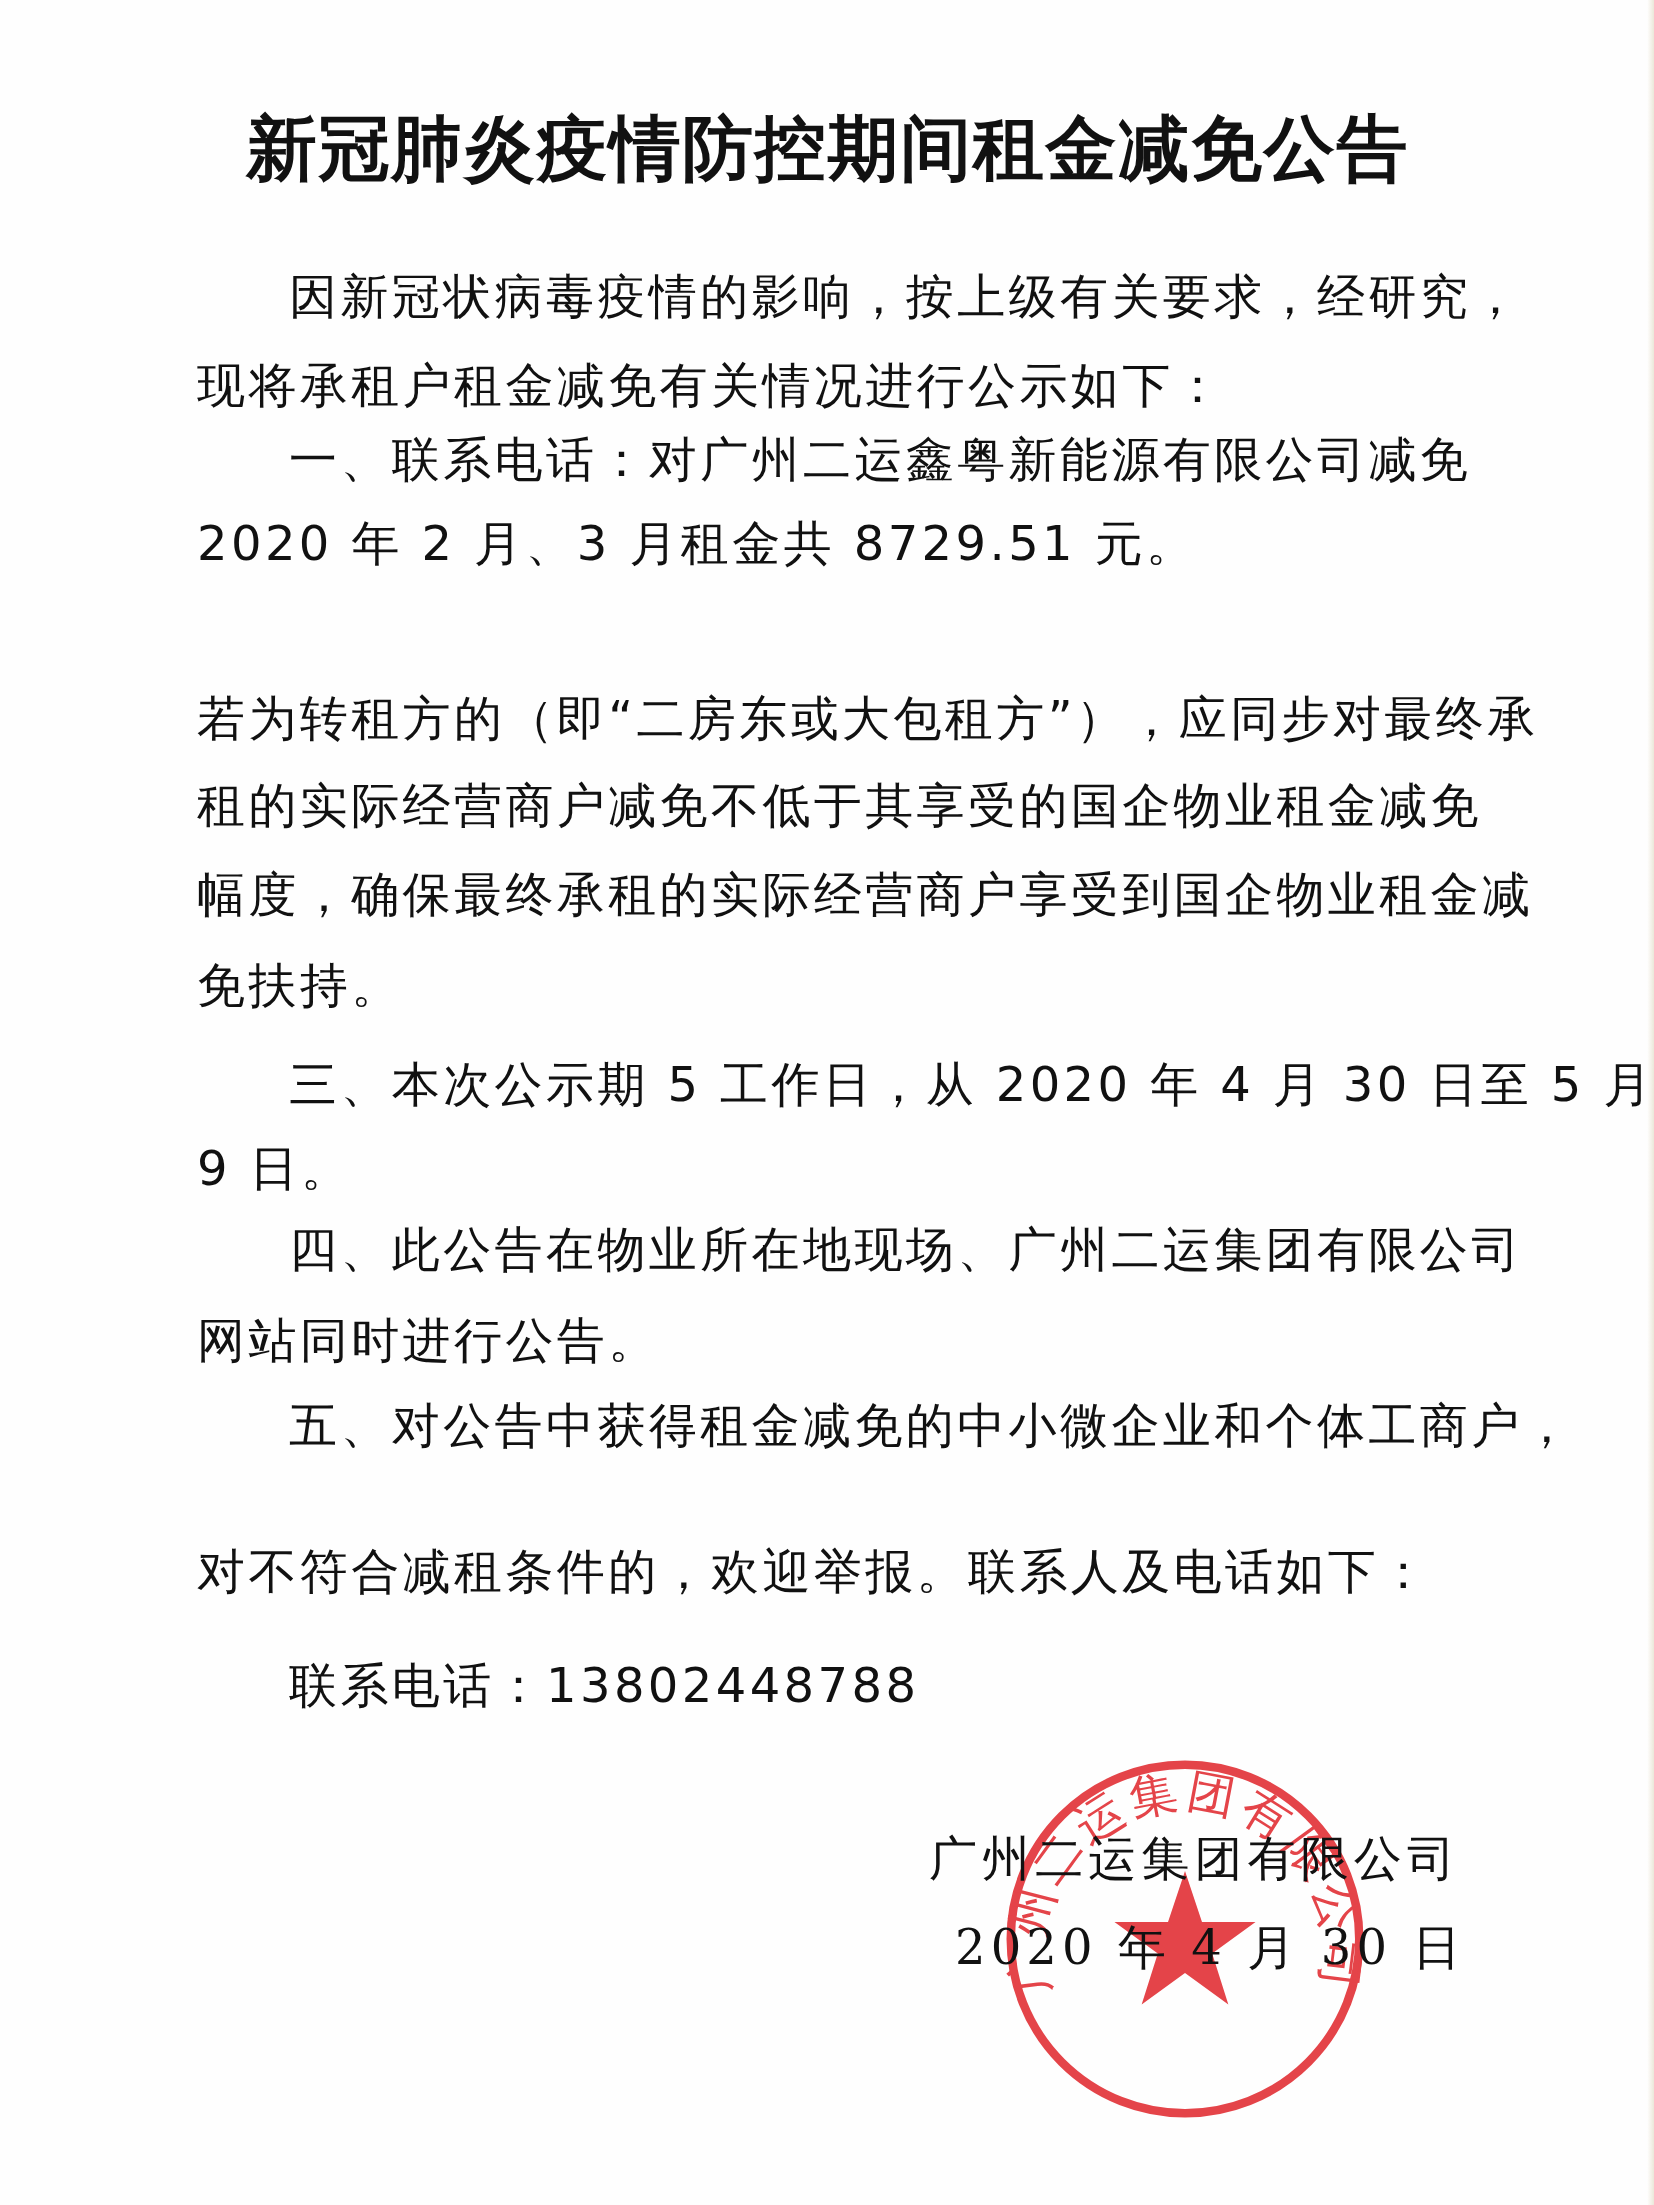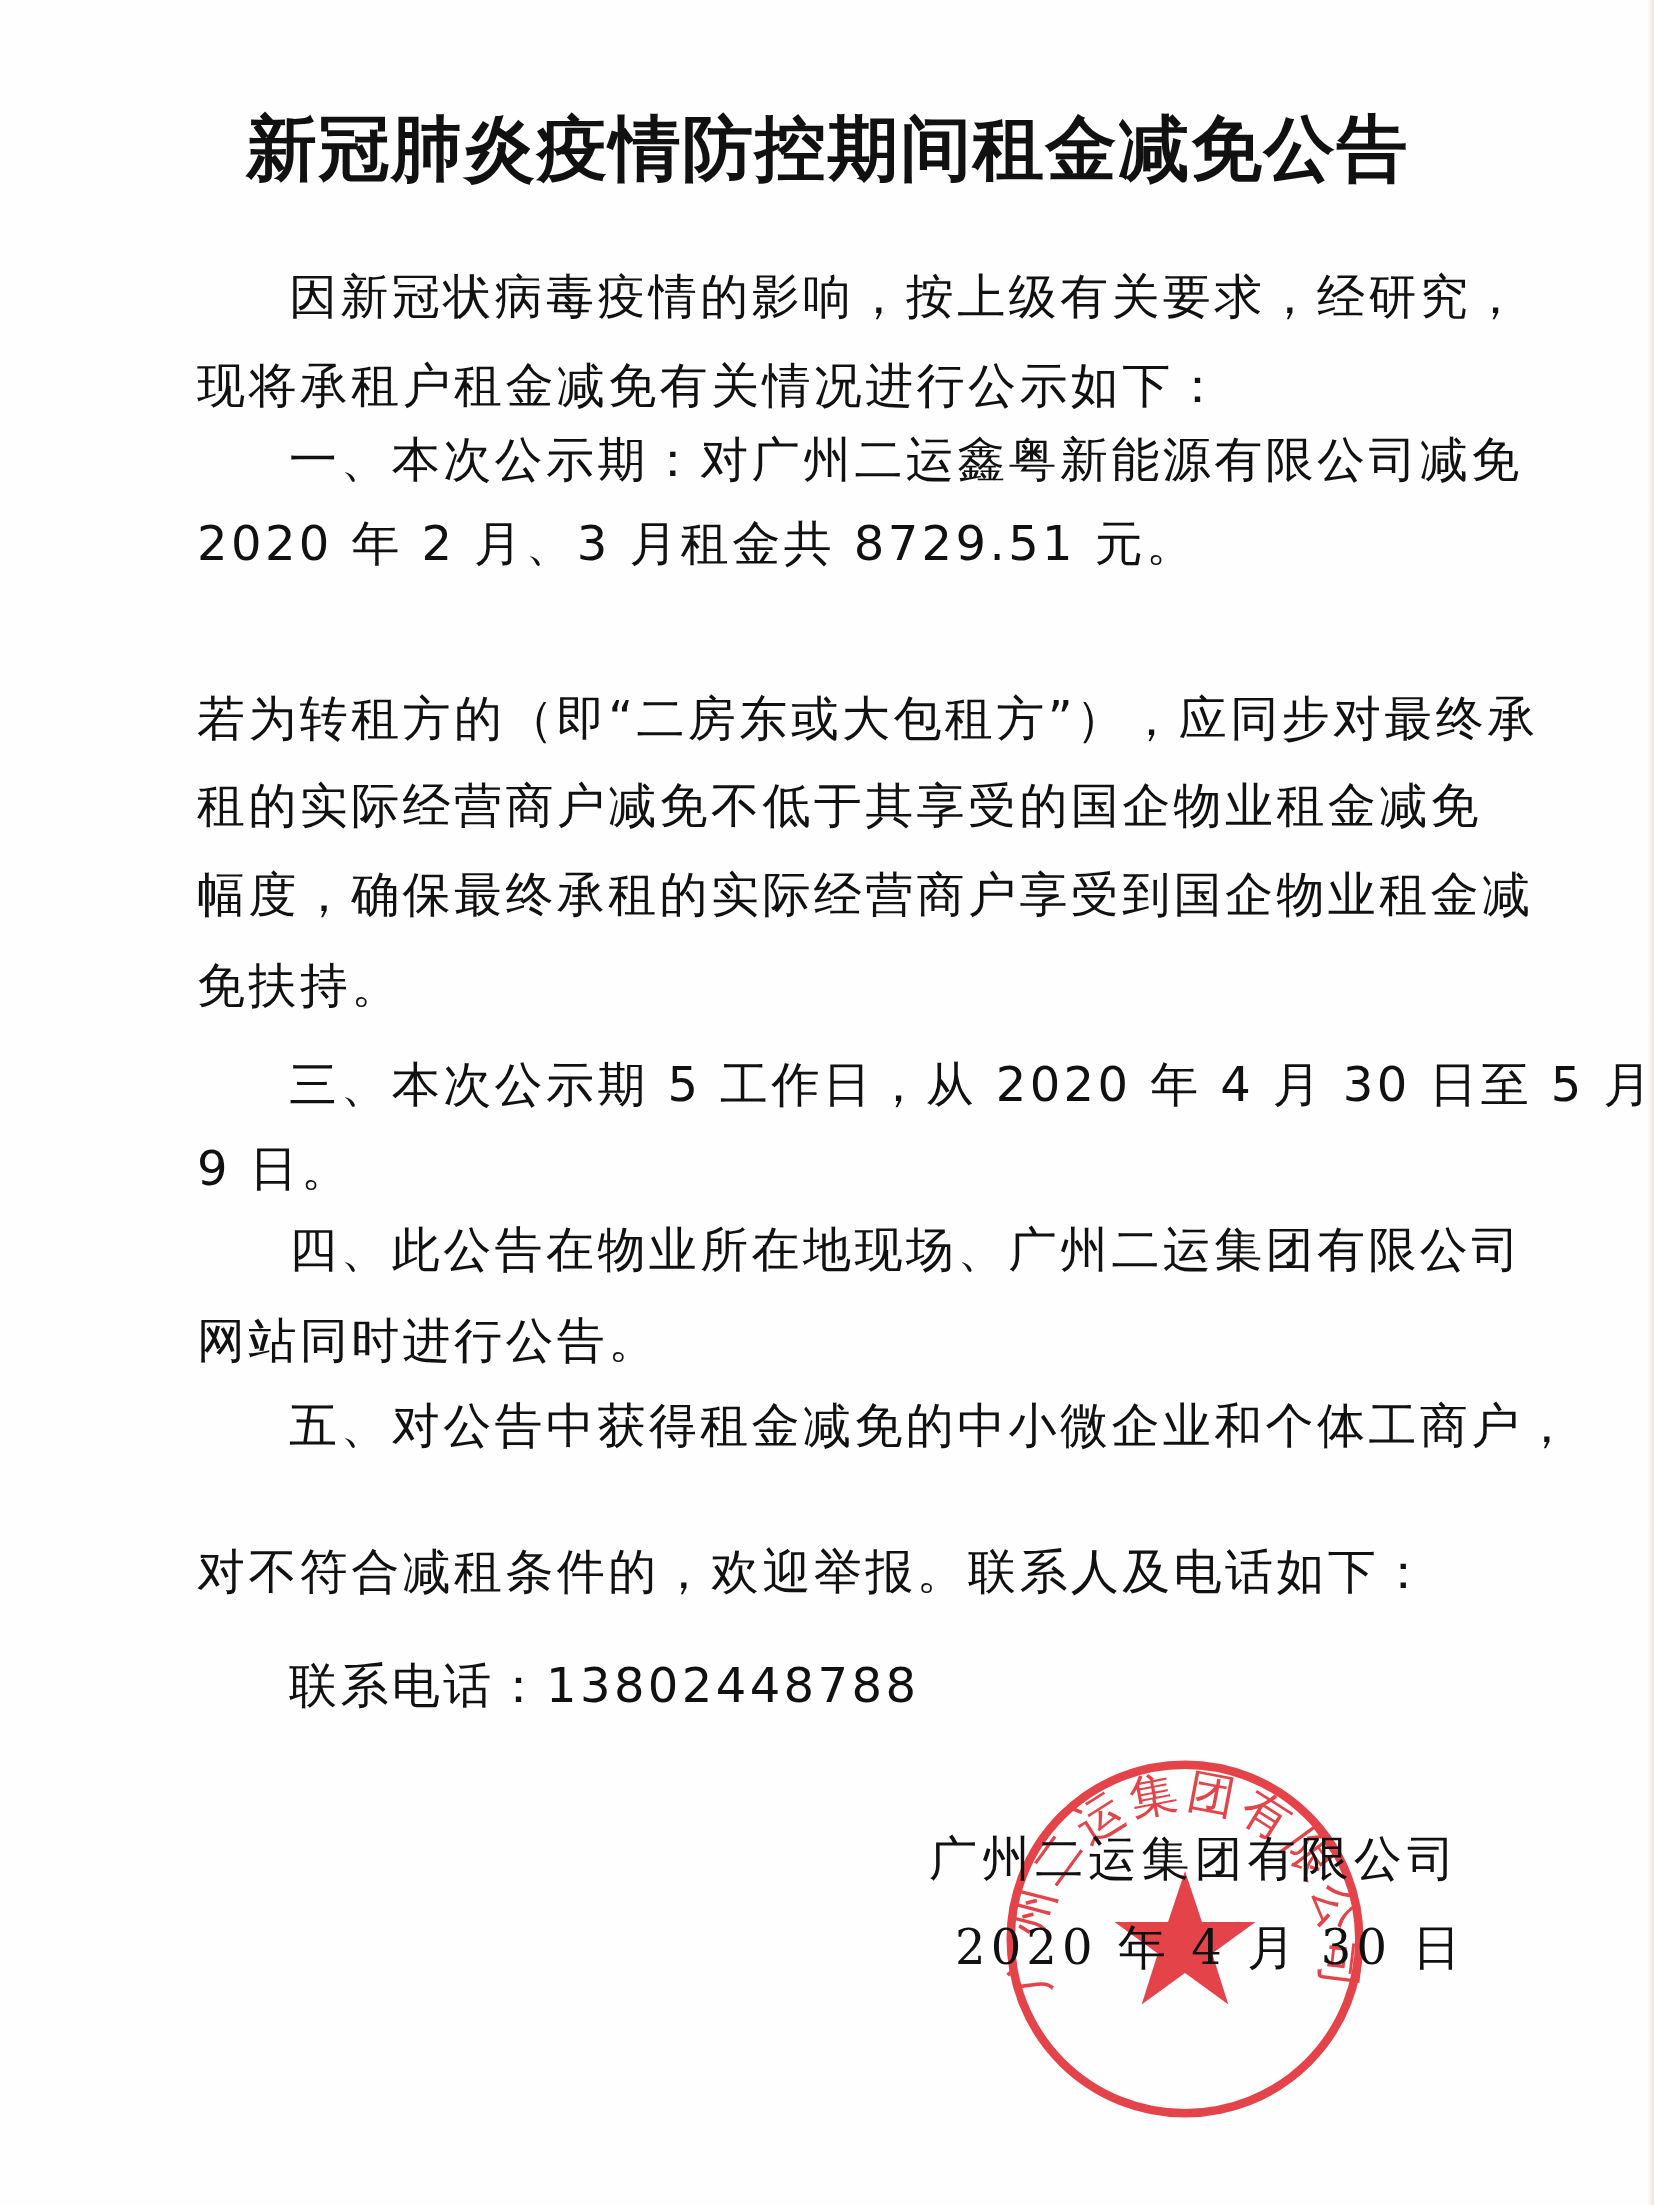--- a/index.html
+++ b/index.html
@@ -34,21 +34,21 @@
 <body>
 
 <div class="page">
   <div class="edge"></div>
 
   <div class="title">新冠肺炎疫情防控期间租金减免公告</div>
 
   <div class="line indent" style="top:266px">因新冠状病毒疫情的影响，按上级有关要求，经研究，</div>
   <div class="line flush" style="top:355px">现将承租户租金减免有关情况进行公示如下：</div>
 
-  <div class="line indent" style="top:429px">一、本次公示期：对广州二运鑫粤新能源有限公司减免</div>
+  <div class="line indent" style="top:429px">一、联系电话：对广州二运鑫粤新能源有限公司减免</div>
   <div class="line flush" style="top:513px">2020 年 2 月、3 月租金共 8729.51 元。</div>
 
   <div class="line flush" style="top:688px">若为转租方的（即“二房东或大包租方”），应同步对最终承</div>
   <div class="line flush" style="top:775px">租的实际经营商户减免不低于其享受的国企物业租金减免</div>
   <div class="line flush" style="top:864px">幅度，确保最终承租的实际经营商户享受到国企物业租金减</div>
   <div class="line flush" style="top:955px">免扶持。</div>
 
   <div class="line indent" style="top:1054px">三、本次公示期 5 工作日，从 2020 年 4 月 30 日至 5 月</div>
   <div class="line flush" style="top:1138px">9 日。</div>
 

